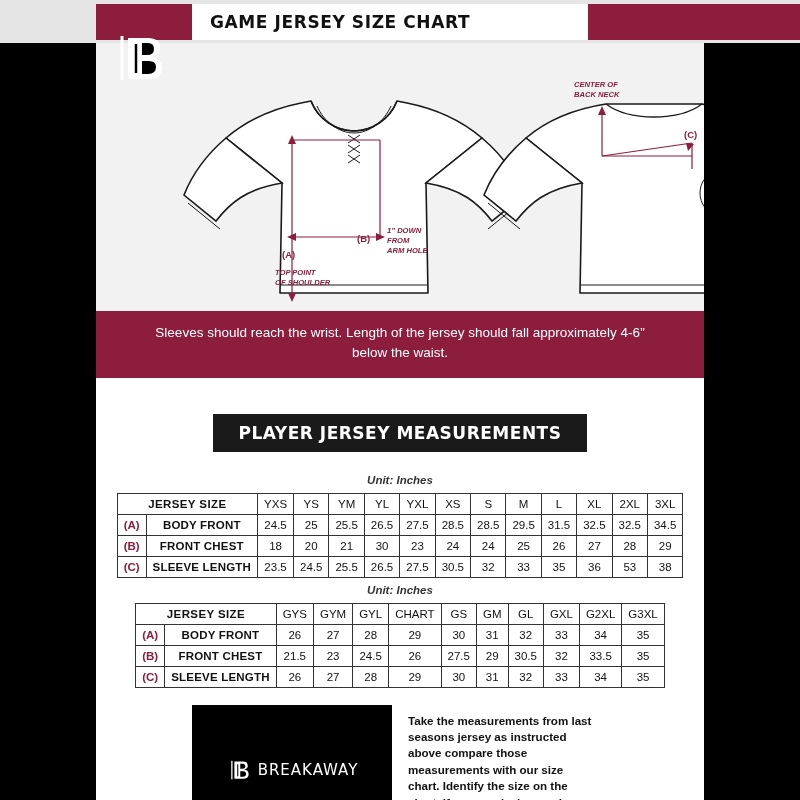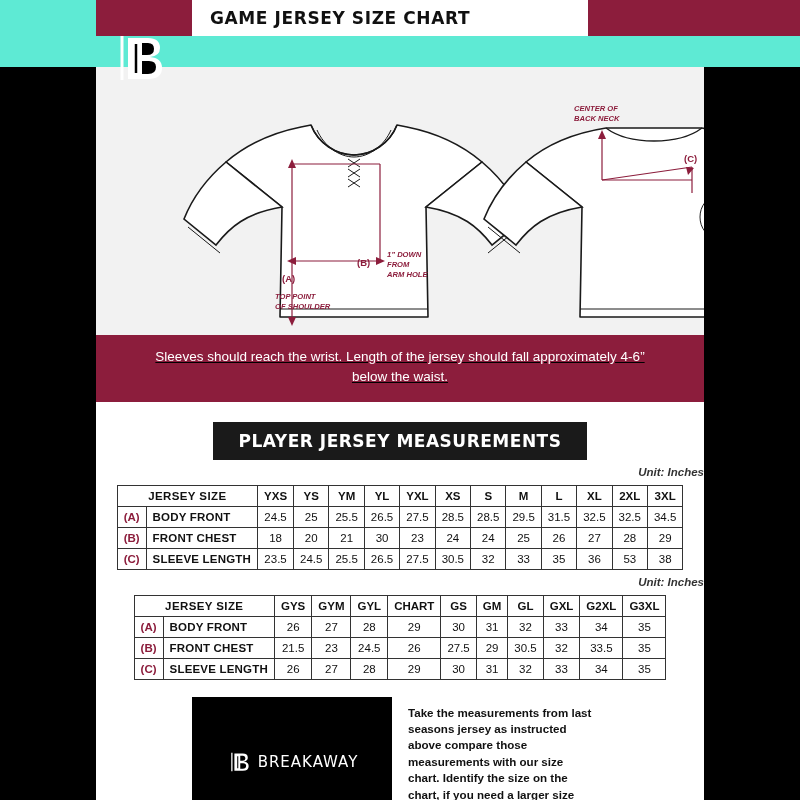--- a/index.html
+++ b/index.html
@@ -10,24 +10,24 @@
     overflow:hidden;
   }
   .page{
     position:relative;
     width:800px;height:800px;
     background:#000;
   }
   
   .header{
     position:relative;
-    height:67px;
-    background:#5eead4;
+    height:43px;
+    background:#e5e5e5;
     display:flex;
-    align-items:flex-start;
+    align-items:center;
   }
   .hdr-left{
     width:96px;background:#000;
   }
   .hdr-maroon{
     flex:1;background:#8c1d3c;display:flex;align-items:center;
   }
   .hdr-title-box{
     background:#fff;
     margin-left:96px;
@@ -75,51 +75,51 @@
   .section-title{
     background:#1a1a1a;
     color:#fff;
     text-align:center;
     font-family:"DejaVu Sans", sans-serif;
     font-weight:bold;
     font-size:17px;
     letter-spacing:.5px;
     padding:9px 26px;
     display:inline-block;
-    margin:0 auto;
+    margin:16px auto;
   }
   .title-wrap{text-align:center;margin:6px 0 2px 0;}
   .unit{
-    text-align:right;font-size:11.5px;font-style:italic;color:#333;
+    text-align:center;font-size:11.5px;font-style:italic;color:#333;
     margin:6px 0 7px 0;font-weight:bold;
   }
   table.sizes{
     border-collapse:collapse;
     margin:3px auto;
     font-size:11.5px;
     color:#111;
   }
   table.sizes td,table.sizes th{
     border:1px solid #333;
     padding:4px 6px;
     text-align:center;
     white-space:nowrap;
     font-weight:normal;
   }
   table.sizes .rowlab{
-    text-align:left;
+    text-align:center;
     font-weight:bold;
     padding-left:6px;
     letter-spacing:.2px;
   }
   table.sizes .tag{
     color:#8c1d3c;font-weight:bold;
   }
   table.sizes thead td{
-    font-weight:bold;
+    font-weight:normal;
     font-size:11.5px;
   }
   table.sizes thead td.hdrlab{
     font-weight:bold;letter-spacing:.4px;
   }
   
   .footer{
     margin:0 96px;
     background:#fff;
     display:flex;
@@ -240,21 +240,21 @@
           <polygon points="506,63 502,72 510,72"></polygon>
           <polygon points="598,101 590,100 592,108"></polygon>
         </g>
         <text class="jtxt" x="478" y="44" font-size="7.6" font-style="italic" font-weight="bold" fill="#8c1d3c">CENTER OF</text>
         <text class="jtxt" x="478" y="54" font-size="7.6" font-style="italic" font-weight="bold" fill="#8c1d3c">BACK NECK</text>
         <text class="jtxt" x="588" y="95" font-size="9.5" font-weight="bold" fill="#8c1d3c">(C)</text>
       </svg>
     </div>
   </div>
 
-  <div style="position:relative;text-decoration:underline;">
+  <div style="position:relative;">
     <div class="side-black" style="left:0;top:0;height:56px;"></div>
     <div class="side-black" style="right:0;top:0;height:56px;"></div>
     <div class="note">Sleeves should reach the wrist. Length of the jersey should fall approximately 4-6” below the waist.</div>
   </div>
 
   <div style="position:relative;">
     <div class="side-black" style="left:0;top:0;height:390px;"></div>
     <div class="side-black" style="right:0;top:0;height:390px;"></div>
 
     <div class="content">

